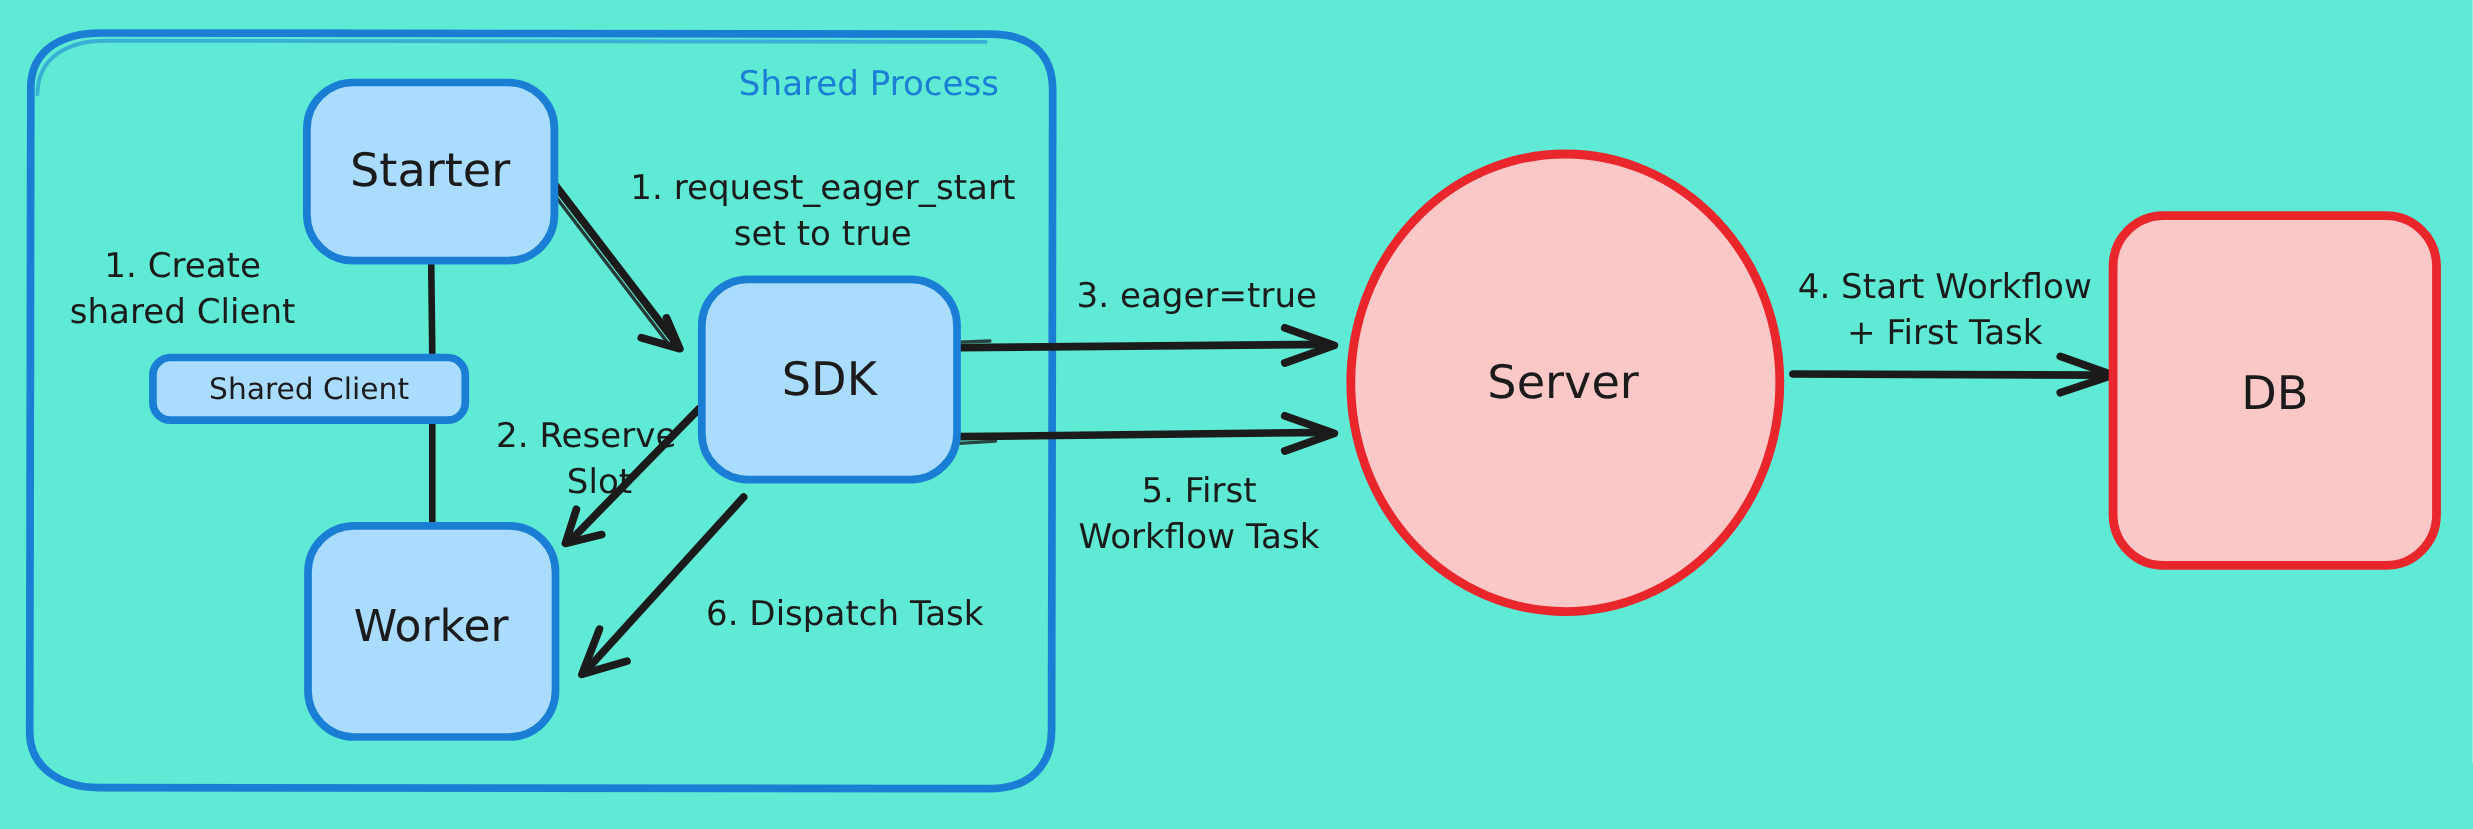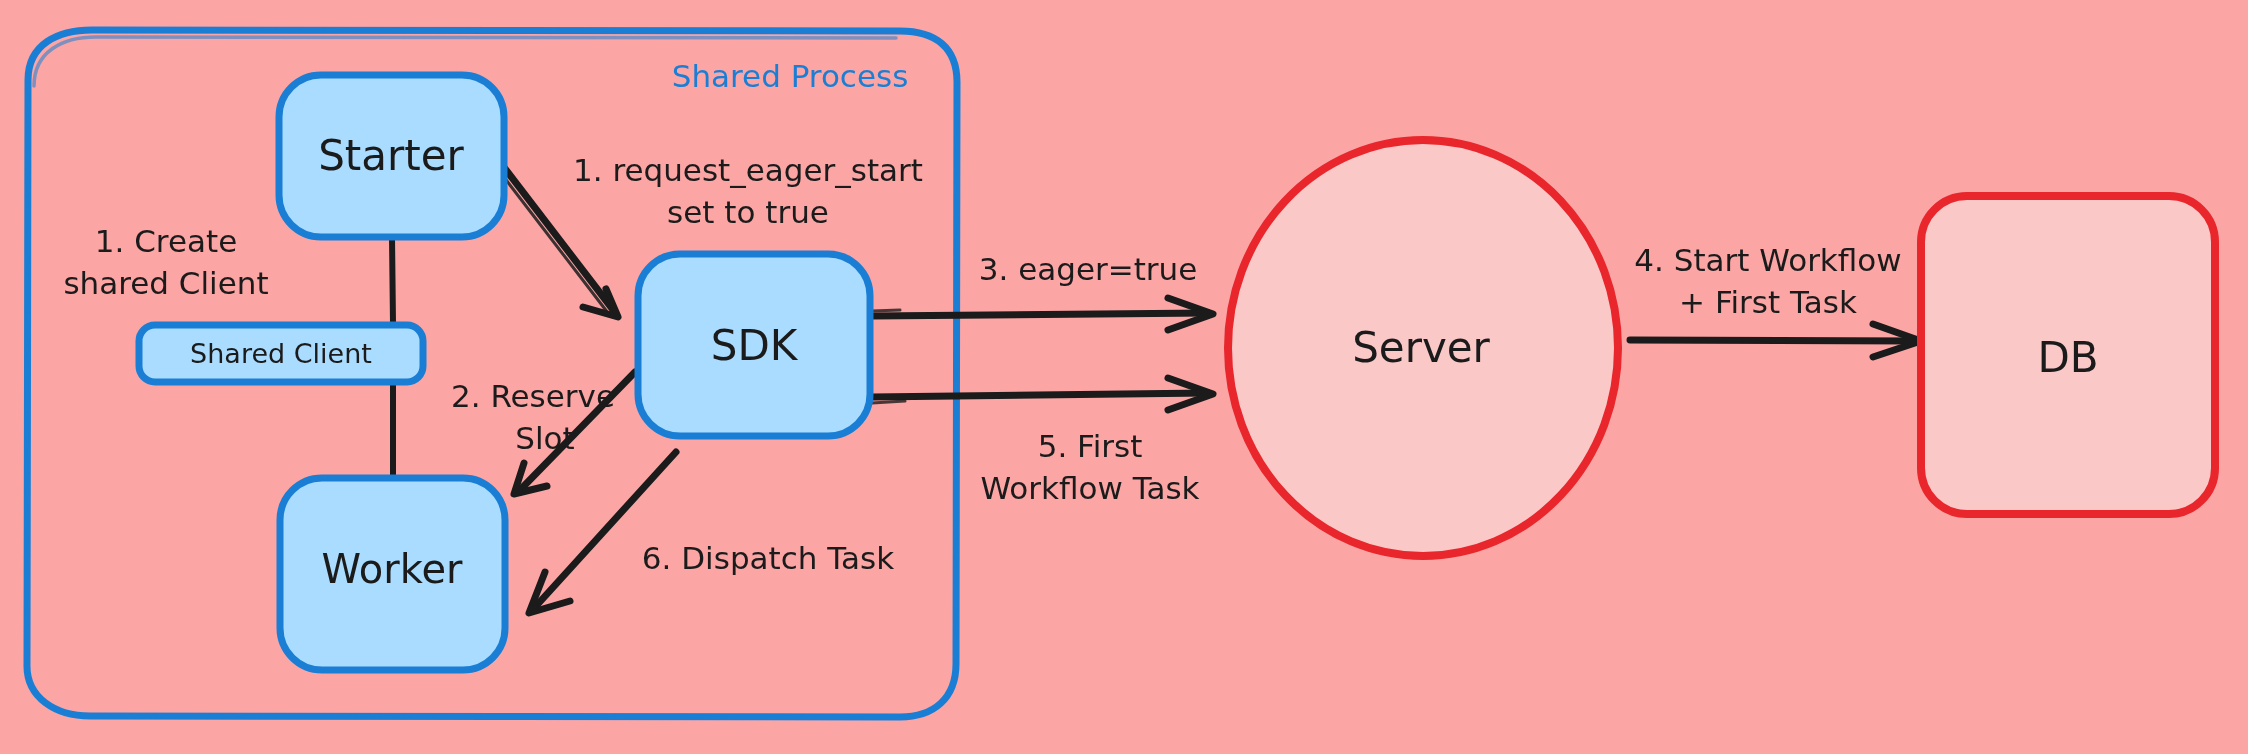--- a/index.html
+++ b/index.html
@@ -7,21 +7,21 @@
     padding: 0;
     background: #ffffff;
   }
   body {
     font-family: "DejaVu Sans", sans-serif;
   }
   #canvas {
     position: relative;
     width: 2248px;
     height: 754px;
-    background: #fca5a5;
+    background: #5eead4;
     overflow: hidden;
   }
   #canvas svg.layer {
     position: absolute;
     left: 0;
     top: 0;
     width: 2248px;
     height: 754px;
   }
   .hand-text {

